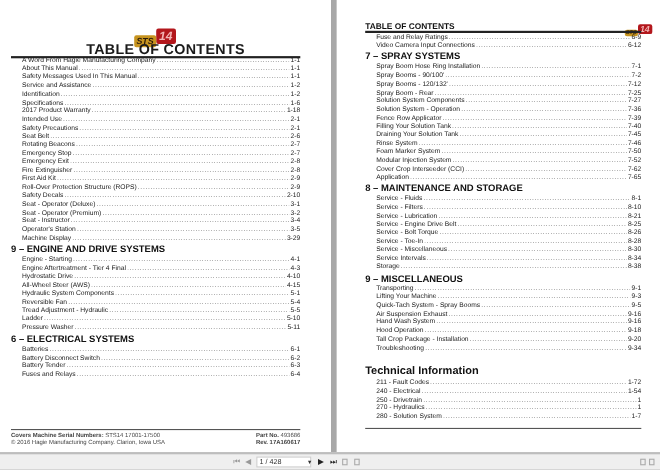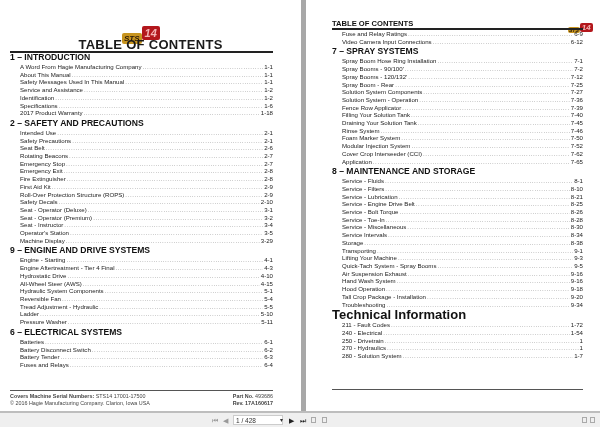--- a/index.html
+++ b/index.html
@@ -37,21 +37,20 @@
 <div class="page" id="left-page">
   <div style="position:absolute; left:122px; top:23px;">
     <span class="logo">
       <span class="sts" style="font-size:8px; padding:1px 2px; position:relative; top:4px;">STS</span><span class="num" style="font-size:11px; padding:1px 3px;">14</span>
     </span>
   </div>
   <div class="toc-title" style="position:absolute; left:0; width:301px; top:37px;">TABLE OF CONTENTS</div>
   <div class="rule" style="position:absolute; left:10px; width:263px; top:51px;"></div>
 
   <div id="left-toc" style="position:absolute; left:10px; top:51px; width:263px;">
-      <div class="sec">1 – INTRODUCTION</div>
       <div class="entry" style="padding-left: 10px;">
         <span class="t">A Word From Hagie Manufacturing Company</span>
         <span class="d"></span>
         <span class="p">1-1</span>
       </div>
       <div class="entry" style="padding-left: 10px;">
         <span class="t">About This Manual</span>
         <span class="d"></span>
         <span class="p">1-1</span>
       </div>
@@ -73,21 +72,20 @@
       <div class="entry" style="padding-left: 10px;">
         <span class="t">Specifications</span>
         <span class="d"></span>
         <span class="p">1-6</span>
       </div>
       <div class="entry" style="padding-left: 10px;">
         <span class="t">2017 Product Warranty</span>
         <span class="d"></span>
         <span class="p">1-18</span>
       </div>
-      <div class="sec">2 – SAFETY AND PRECAUTIONS</div>
       <div class="entry" style="padding-left: 10px;">
         <span class="t">Intended Use</span>
         <span class="d"></span>
         <span class="p">2-1</span>
       </div>
       <div class="entry" style="padding-left: 10px;">
         <span class="t">Safety Precautions</span>
         <span class="d"></span>
         <span class="p">2-1</span>
       </div>
@@ -368,20 +366,21 @@
       <div class="entry" style="padding-left: 10px;">
         <span class="t">Service Intervals</span>
         <span class="d"></span>
         <span class="p">8-34</span>
       </div>
       <div class="entry" style="padding-left: 10px;">
         <span class="t">Storage</span>
         <span class="d"></span>
         <span class="p">8-38</span>
       </div>
+      <div class="sec">9 – MISCELLANEOUS</div>
       <div class="entry" style="padding-left: 10px;">
         <span class="t">Transporting</span>
         <span class="d"></span>
         <span class="p">9-1</span>
       </div>
       <div class="entry" style="padding-left: 10px;">
         <span class="t">Lifting Your Machine</span>
         <span class="d"></span>
         <span class="p">9-3</span>
       </div>
@@ -408,21 +407,21 @@
       <div class="entry" style="padding-left: 10px;">
         <span class="t">Tall Crop Package - Installation</span>
         <span class="d"></span>
         <span class="p">9-20</span>
       </div>
       <div class="entry" style="padding-left: 10px;">
         <span class="t">Troubleshooting</span>
         <span class="d"></span>
         <span class="p">9-34</span>
       </div>
-      <div class="sec" style="font-size: 13px; margin-top: 1px;">Technical Information</div>
+      <div class="sec" style="font-size: 10px; margin-top: 12px;">Technical Information</div>
       <div class="entry" style="padding-left: 10px;">
         <span class="t">211 - Fault Codes</span>
         <span class="d"></span>
         <span class="p">1-72</span>
       </div>
       <div class="entry" style="padding-left: 10px;">
         <span class="t">240 - Electrical</span>
         <span class="d"></span>
         <span class="p">1-54</span>
       </div>

